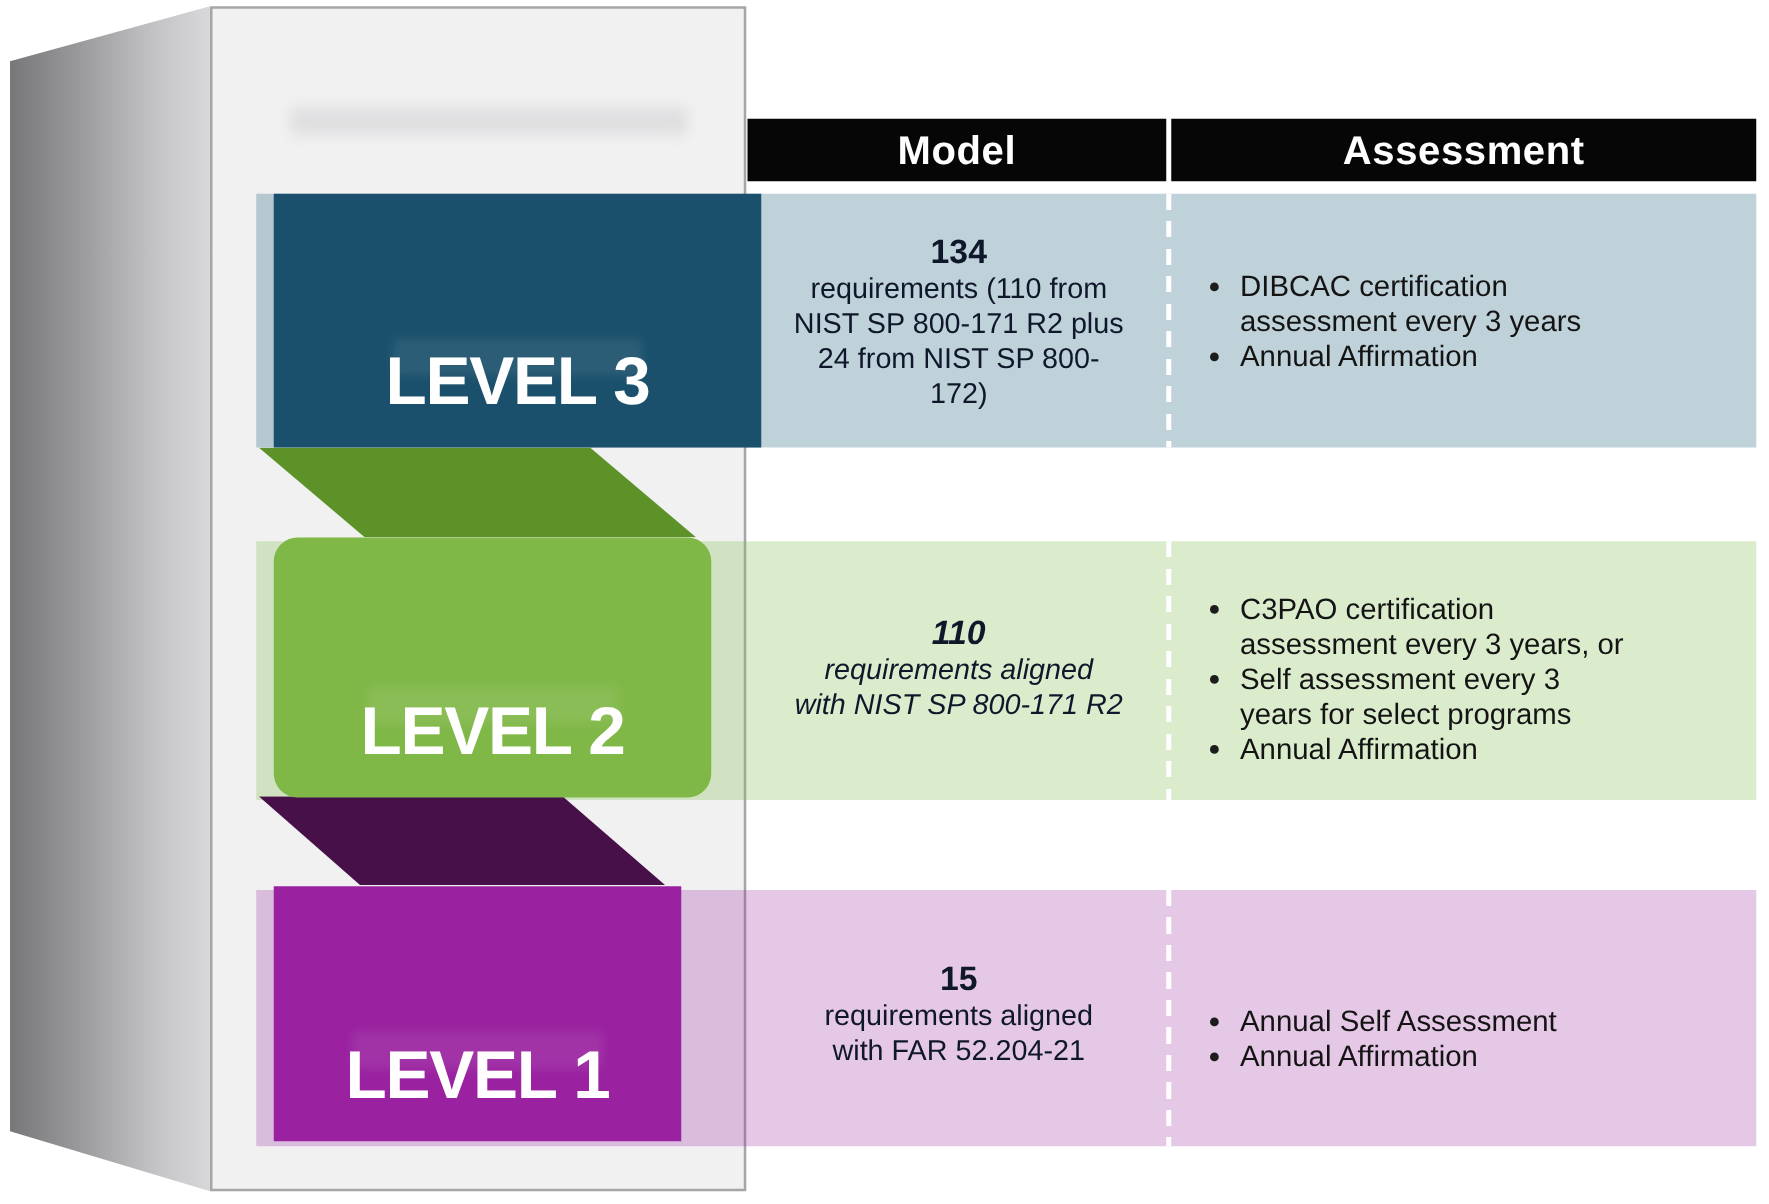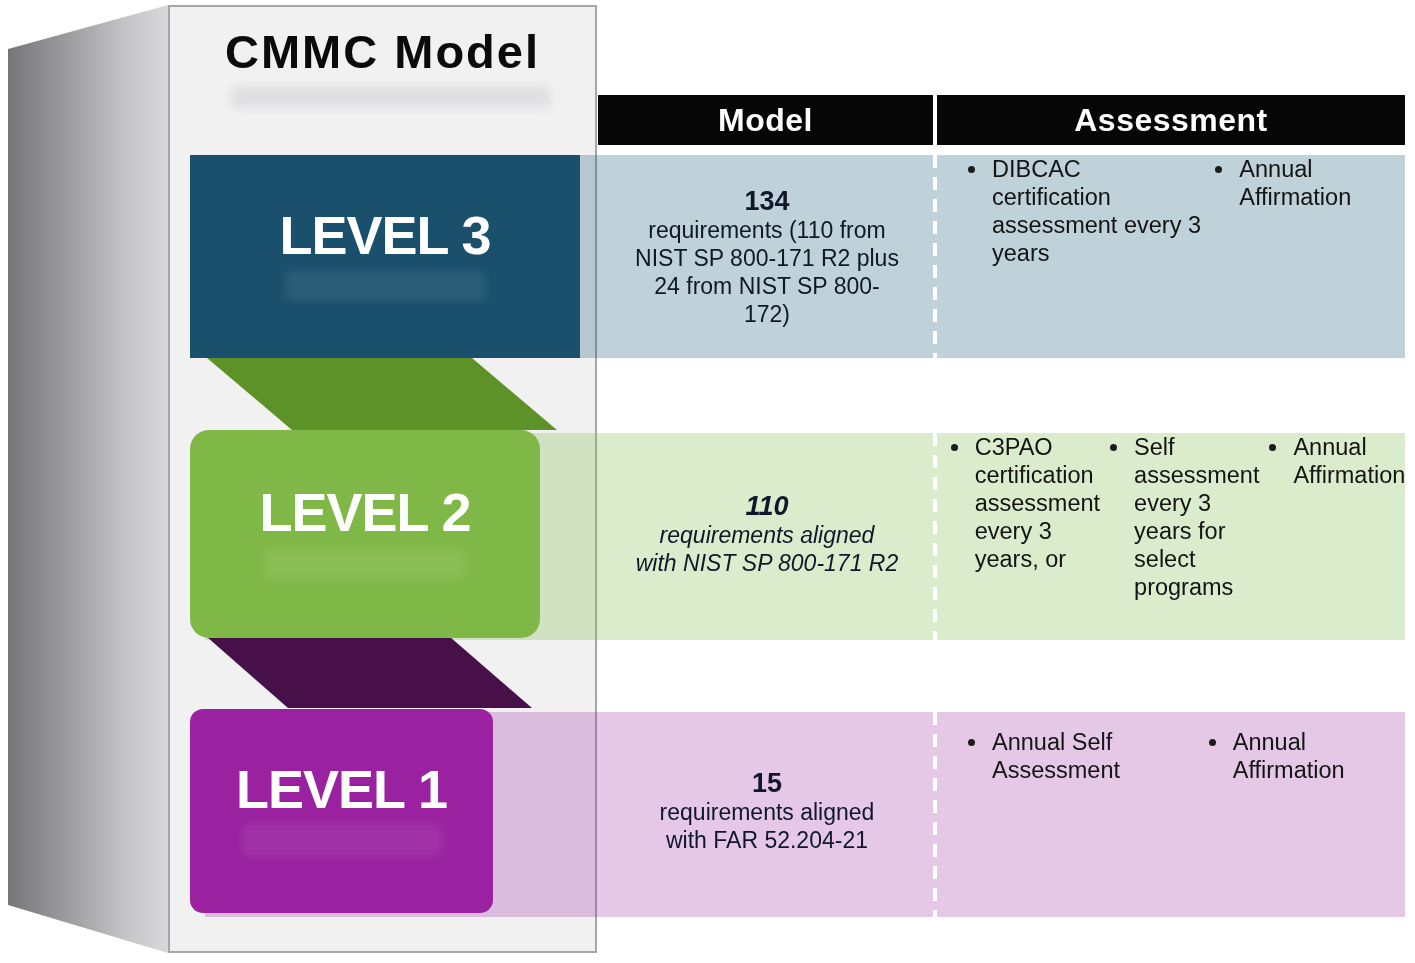--- a/index.html
+++ b/index.html
@@ -45,27 +45,27 @@
   .conn-green {
     left:207px; top:358px; width:350px; height:72px; background:#5c9228;
     clip-path:polygon(0px 0px, 265px 0px, 350px 72px, 85px 72px);
   }
   .conn-purple {
     left:207px; top:637px; width:325px; height:71px; background:#471049;
     clip-path:polygon(0px 0px, 243px 0px, 325px 71px, 81px 71px);
   }
   
   .block {
-    position:absolute; left:190px; display:flex; align-items:center; justify-content:center;
+    position:absolute; left:219px; display:flex; align-items:flex-end; justify-content:center;
     color:#ffffff; font-weight:bold; font-size:54px; letter-spacing:-1px; white-space:nowrap;
   }
   .block .lvl { transform:translateY(-22px); }
   .b3 { top:155px; width:390px; height:203px; background:#1a506b; }
   .b2 { top:430px; width:350px; height:208px; background:#80b848;border-radius:19px; }
-  .b1 { top:709px; width:303px; height:204px; background:#9a22a0;border-radius:13px; }
+  .b1 { top:709px; width:326px; height:204px; background:#9a22a0; }
   .ghost-level {
     left:50%; transform:translateX(-50%); top:57%; width:200px; height:30px;
     background:rgba(255,255,255,0.08); filter:blur(4px);
   }
   
   .dash {
     position:absolute; left:933px; width:4px;
     background-image:repeating-linear-gradient(to bottom,#ffffff 0px,#ffffff 13px,rgba(255,255,255,0) 13px,rgba(255,255,255,0) 22px);
   }
   .dash3 { top:155px; height:203px; }
@@ -77,40 +77,39 @@
     display:flex; flex-direction:column; justify-content:center; color:#0f172a;
   }
   .mc3 { top:155px; height:203px; }
   .mc2 { top:430px; height:208px;font-style:italic; }
   .mc1 { top:709px; height:204px; }
   .model-cell .num  { font-weight:bold; font-size:27px; line-height:30px; }
   .model-cell .mtxt { font-size:23px; line-height:28px; white-space:pre-line; }
   
   .assess {
     position:absolute; left:958px; width:430px; margin:0; padding:0; list-style:none;
-    display:flex; flex-direction:row; justify-content:center; color:#141414;
+    display:flex; flex-direction:column; justify-content:center; color:#141414;
     font-size:23.5px; line-height:28px;
   }
   .ac3 { top:155px; height:203px; }
   .ac2 { top:433px; height:220px; }
   .ac1 { top:728px; height:205px; }
   .assess li { position:relative; padding-left:34px; white-space:pre-line; }
   .assess li::before {
     content:""; position:absolute; left:10px; top:11px; width:7px; height:7px;
     border-radius:50%; background:#1c1c1c;
   }
 </style>
 </head>
 <body>
 
 <div class="stage">
 
   <div class="side-face"></div>
   <div class="card-front"></div>
-  <div class="card-title">CMMC Model</div>
   <div class="ghost-bar ghost-title"></div>
 
   <div class="hdr hdr-assess">Assessment</div>
   <div class="hdr hdr-model">Model</div>
 
   <div class="band band3"></div>
   <div class="band band2"></div>
   <div class="band band1"></div>
 
   <div class="conn conn-green"></div>

